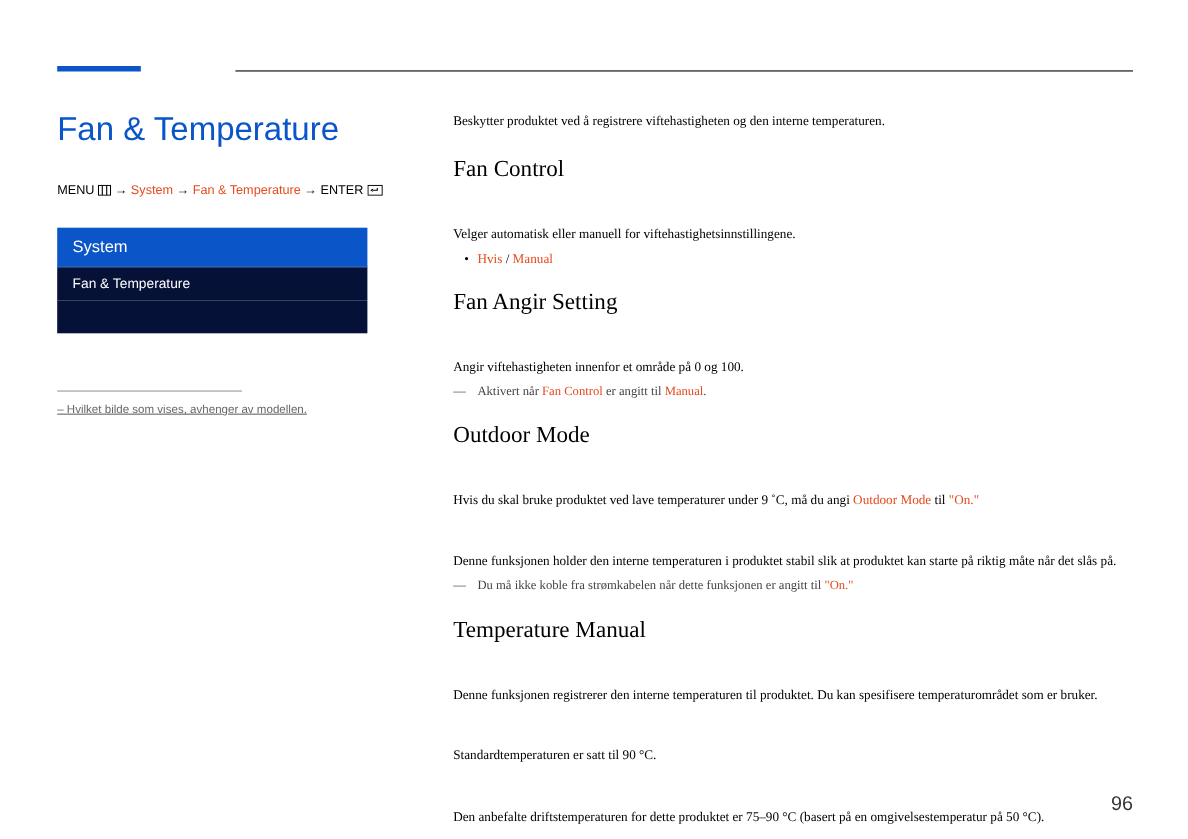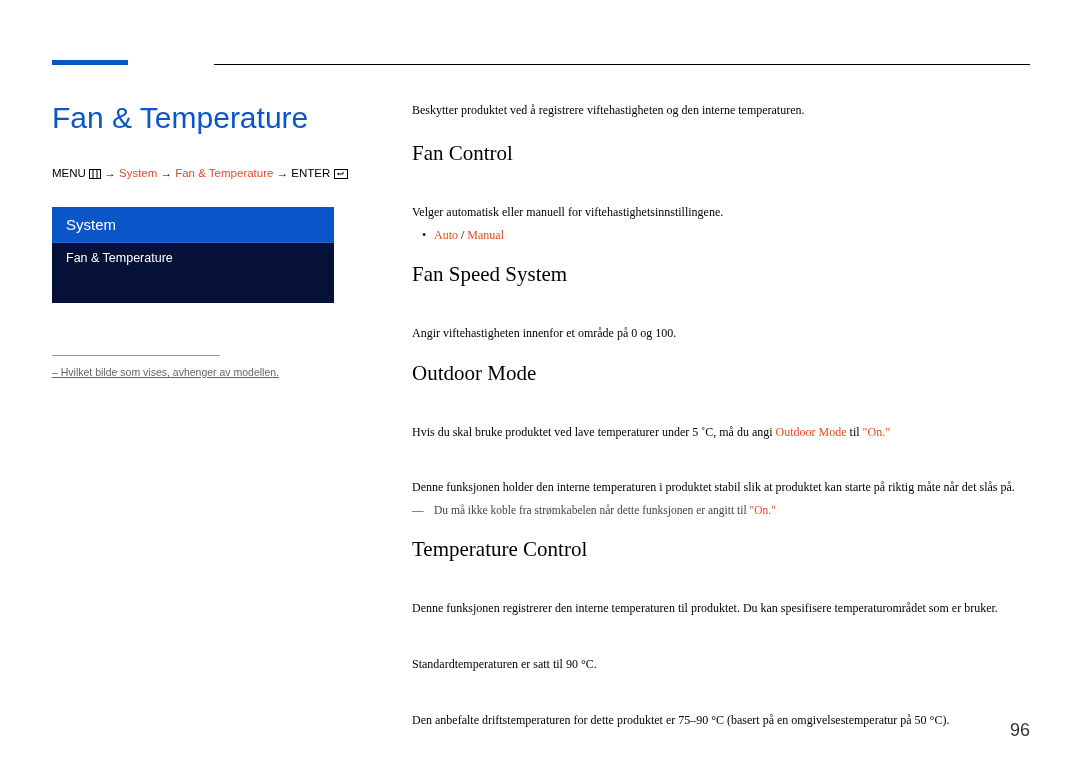--- a/index.html
+++ b/index.html
@@ -184,42 +184,45 @@
       </div>
     </div>
 
     <div class="right">
       <p class="intro">Beskytter produktet ved å registrere viftehastigheten og den interne temperaturen.</p>
 
       <div class="section-block">
         <h2 class="section">Fan Control</h2>
         <p class="body-text">Velger automatisk eller manuell for viftehastighetsinnstillingene.</p>
         <div class="bullet">
-          <span class="hl">Auto</span><span> / </span><span class="hl">Manual</span>
+          <span class="hl">Hvis</span><span> / </span><span class="hl">Manual</span>
         </div>
       </div>
 
       <div class="section-block">
-        <h2 class="section">Fan Speed System</h2>
+        <h2 class="section">Fan Angir Setting</h2>
         <p class="body-text">Angir viftehastigheten innenfor et område på 0 og 100.</p>
+        <div class="dash-note">
+          <span>Aktivert når </span><span class="hl">Fan Control</span><span> er angitt til </span><span class="hl">Manual</span><span>.</span>
+        </div>
       </div>
 
       <div class="section-block">
         <h2 class="section">Outdoor Mode</h2>
         <p class="body-text">
-          <span>Hvis du skal bruke produktet ved lave temperaturer under 5 ˚C, må du angi </span><span class="hl">Outdoor Mode</span><span> til </span><span class="hl">"On."</span>
+          <span>Hvis du skal bruke produktet ved lave temperaturer under 9 ˚C, må du angi </span><span class="hl">Outdoor Mode</span><span> til </span><span class="hl">"On."</span>
         </p>
         <p class="body-text">Denne funksjonen holder den interne temperaturen i produktet stabil slik at produktet kan starte på riktig måte når det slås på.</p>
         <div class="dash-note">
           <span>Du må ikke koble fra strømkabelen når dette funksjonen er angitt til </span><span class="hl">"On."</span>
         </div>
       </div>
 
       <div class="section-block">
-        <h2 class="section">Temperature Control</h2>
+        <h2 class="section">Temperature Manual</h2>
         <p class="body-text">Denne funksjonen registrerer den interne temperaturen til produktet. Du kan spesifisere temperaturområdet som er bruker.</p>
         <p class="body-text">Standardtemperaturen er satt til 90 °C.</p>
         <p class="body-text">Den anbefalte driftstemperaturen for dette produktet er 75–90 °C (basert på en omgivelsestemperatur på 50 °C).</p>
       </div>
     </div>
   </div>
 </div>
 
 <div class="page-number">96</div>
 

